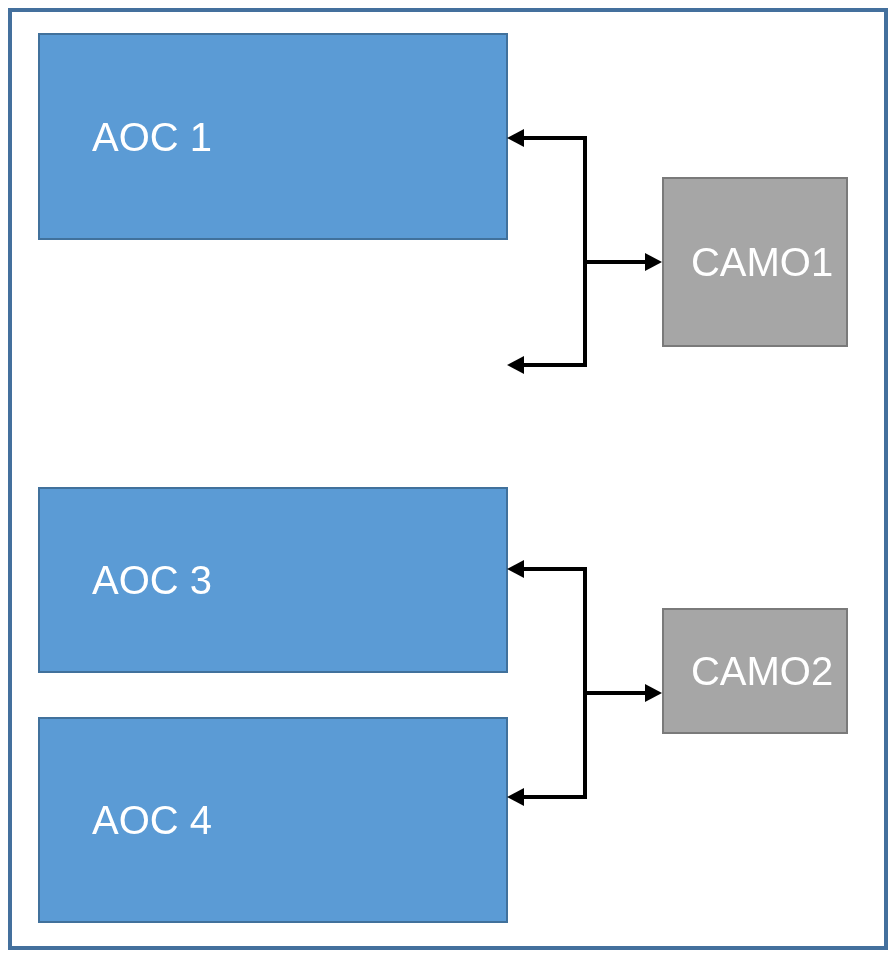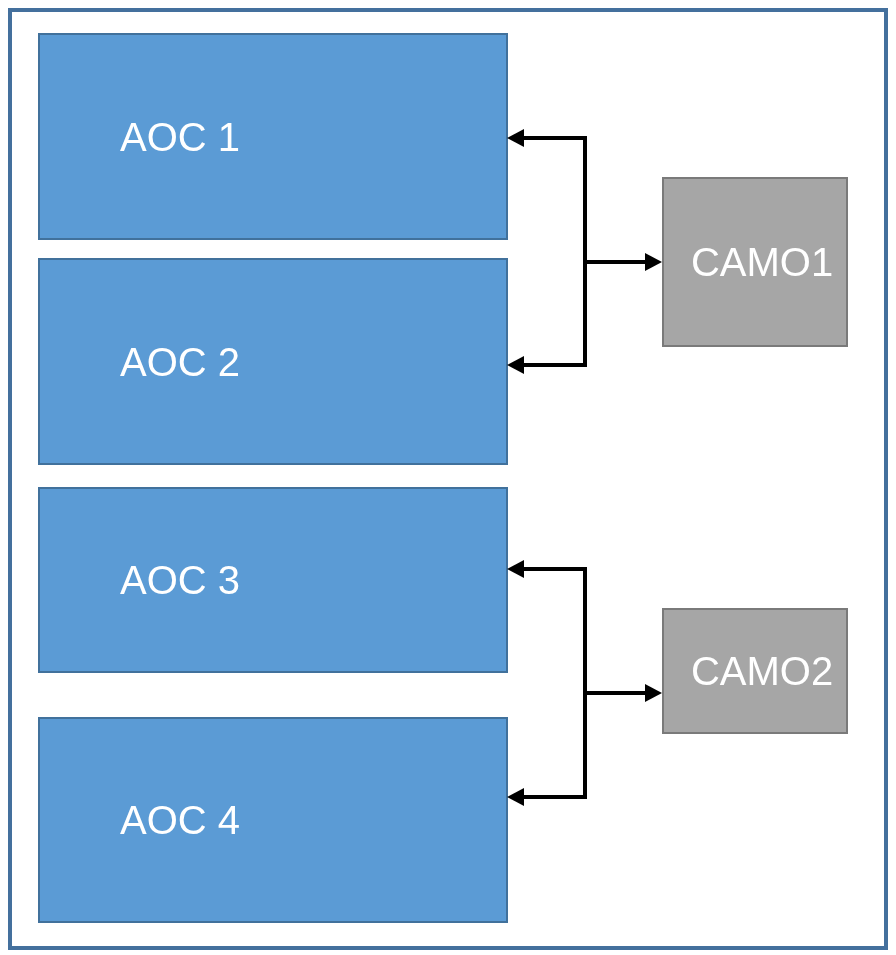--- a/index.html
+++ b/index.html
@@ -33,21 +33,21 @@
     color: #ffffff;
     font-size: 40px;
     line-height: 1;
     padding-left: 14px;
   }
   .aoc {
     left: 38px;
     width: 470px;
     background: #5b9bd5;
     border: 2px solid #41719c;
-    padding-left: 80px;
+    padding-left: 52px;
   }
   .aoc-1 { top: 33px;  height: 207px; }
   .aoc-2 { top: 258px; height: 207px; }
   .aoc-3 { top: 487px; height: 186px; }
   .aoc-4 { top: 717px; height: 206px; }
   .camo {
     left: 662px;
     width: 186px;
     background: #a6a6a6;
     border: 2px solid #7a7a7a;
@@ -66,23 +66,20 @@
 </style>
 </head>
 <body>
 
 <div class="canvas">
 
   <div class="frame"></div>
 
   <div class="node aoc aoc-1">
     <span>AOC 1</span>
-  </div>
-  <div class="node aoc aoc-2">
-    <span>AOC 2</span>
   </div>
   <div class="node aoc aoc-3">
     <span>AOC 3</span>
   </div>
   <div class="node aoc aoc-4">
     <span>AOC 4</span>
   </div>
 
   <div class="node camo camo-1">
     <span>CAMO1</span>

